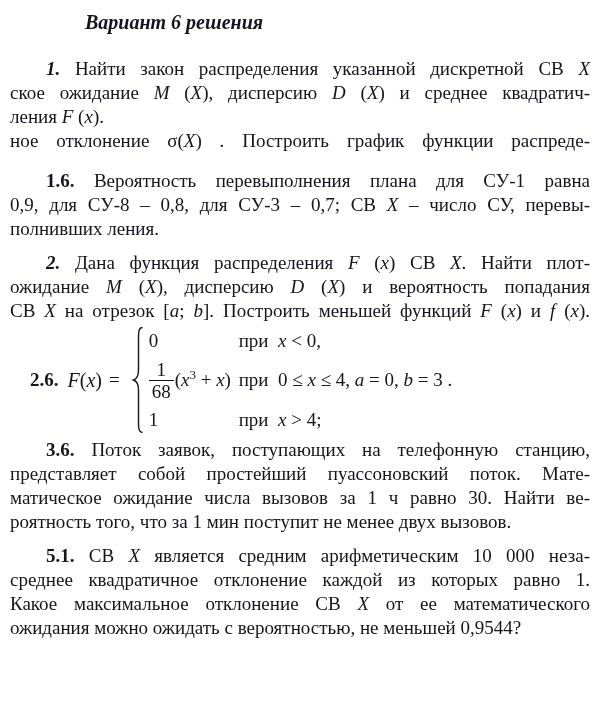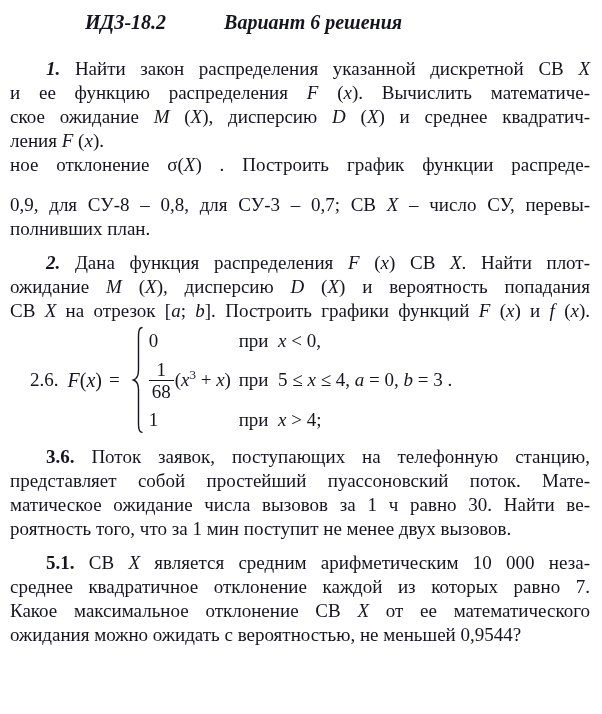--- a/index.html
+++ b/index.html
@@ -16,64 +16,63 @@
   .seg-i{font-style:italic;}
   .seg-bi{font-weight:bold;font-style:italic;}
   
   .para{margin:0;}
   .para .line{text-align:justify;text-align-last:justify;}
   .para .line.first{text-indent:36px;}
   .para .line.last{text-align-last:left;}
   .mt-p1{margin-top:23px;}
   .mt-p16{margin-top:16px;}
   .mt-p2{margin-top:10px;}
-  .mt-p36{margin-top:10px;}
+  .mt-p36{margin-top:3px;}
   .mt-p46{margin-top:10px;}
   
   .formula{display:flex;align-items:center;margin:2px 0 2px 20px;}
-  .f-label{font-weight:normal;margin-right:9px;}
+  .f-label{font-weight:bold;margin-right:9px;}
   .f-lhs{font-size:20px;}
   .f-eq{margin:0 11px 0 7px;}
   .f-brace{display:inline-flex;align-items:center;}
   .f-cases{display:flex;flex-direction:column;margin-left:5px;}
   .f-row{display:flex;align-items:center;height:31px;}
   .f-row-mid{height:48px;}
   .f-val{width:90px;display:inline-flex;align-items:center;white-space:pre;}
   .f-cond{white-space:pre;}
   .frac{display:inline-flex;flex-direction:column;align-items:center;line-height:21px;margin-right:1px;}
   .frac .den{border-top:1.4px solid currentColor;padding:0 3px;}
   sup{font-size:13px;line-height:0;}
 </style>
 </head>
 <body>
 
 <div class="page">
 
   <div class="title">
-    <span class="seg-bi">ИДЗ-18.2</span>
     <span class="seg-bi">Вариант 6 решения</span>
   </div>
 
   <div class="para mt-p1">
       <div class="line first"><span class="seg-bi">1.</span><span> Найти закон распределения указанной дискретной СВ </span><span class="seg-i">X</span></div>
-      <div class="line"><span>и ее функцию распределения </span><span class="seg-i">F</span><span> (</span><span class="seg-i">x</span><span>). Вычислить математиче-</span></div>
       <div class="line"><span>ское ожидание </span><span class="seg-i">M</span><span> (</span><span class="seg-i">X</span><span>), дисперсию </span><span class="seg-i">D</span><span> (</span><span class="seg-i">X</span><span>) и среднее квадратич-</span></div>
       <div class="line last"><span>ления </span><span class="seg-i">F</span><span> (</span><span class="seg-i">x</span><span>).</span></div>
       <div class="line"><span>ное отклонение σ(</span><span class="seg-i">X</span><span>) . Построить график функции распреде-</span></div>
     </div>
 
   <div class="para mt-p16">
+      <div class="line first"><span class="seg-b">1.6.</span><span> Вероятность перевыполнения плана для СУ-1 равна</span></div>
       <div class="line"><span>0,9, для СУ-8 – 0,8, для СУ-3 – 0,7; СВ </span><span class="seg-i">X</span><span> – число СУ, перевы-</span></div>
-      <div class="line last"><span>полнивших план.</span></div>
+      <div class="line last"><span>полнивших ления.</span></div>
     </div>
 
   <div class="para mt-p2">
       <div class="line first"><span class="seg-bi">2.</span><span> Дана функция распределения </span><span class="seg-i">F</span><span> (</span><span class="seg-i">x</span><span>) СВ </span><span class="seg-i">X</span><span>. Найти плот-</span></div>
       <div class="line"><span>ожидание </span><span class="seg-i">M</span><span> (</span><span class="seg-i">X</span><span>), дисперсию </span><span class="seg-i">D</span><span> (</span><span class="seg-i">X</span><span>) и вероятность попадания</span></div>
-      <div class="line"><span>СВ </span><span class="seg-i">X</span><span> на отрезок [</span><span class="seg-i">a</span><span>; </span><span class="seg-i">b</span><span>]. Построить графики функций </span><span class="seg-i">F</span><span> (</span><span class="seg-i">x</span><span>) и </span><span class="seg-i">f</span><span> (</span><span class="seg-i">x</span><span>).</span></div>
+      <div class="line"><span>СВ </span><span class="seg-i">X</span><span> на отрезок [</span><span class="seg-i">a</span><span>; </span><span class="seg-i">b</span><span>]. Построить меньшей функций </span><span class="seg-i">F</span><span> (</span><span class="seg-i">x</span><span>) и </span><span class="seg-i">f</span><span> (</span><span class="seg-i">x</span><span>).</span></div>
     </div>
 
   <div class="formula">
     <span class="f-label">2.6.</span>
     <span class="f-lhs"><span class="seg-i">F</span><span>(</span><span class="seg-i">x</span><span>)</span></span>
     <span class="f-eq">=</span>
     <span class="f-brace">
       <svg width="13" height="110" viewBox="0 0 13 110" aria-hidden="true">
         <path d="M11.5 2.5 C7 2.5 7.5 9 7.5 17 L7.5 45 C7.5 51.5 6 53.8 2.5 55 C6 56.2 7.5 58.5 7.5 65 L7.5 93 C7.5 101 7 107.5 11.5 107.5" fill="none" stroke="currentColor" stroke-width="1.4"></path>
       </svg>
@@ -84,36 +83,36 @@
         <span class="f-cond"><span>при  </span><span class="seg-i">x</span><span> &lt; 0,</span></span>
       </div>
       <div class="f-row f-row-mid">
         <span class="f-val">
           <span class="frac">
             <span class="num">1</span>
             <span class="den">68</span>
           </span>
           <span><span>(</span><span class="seg-i">x</span><sup>3</sup><span> + </span><span class="seg-i">x</span><span>)</span></span>
         </span>
-        <span class="f-cond"><span>при  5 ≤ </span><span class="seg-i">x</span><span> ≤ 4, </span><span class="seg-i">a</span><span> = 0, </span><span class="seg-i">b</span><span> = 3 .</span></span>
+        <span class="f-cond"><span>при  0 ≤ </span><span class="seg-i">x</span><span> ≤ 4, </span><span class="seg-i">a</span><span> = 0, </span><span class="seg-i">b</span><span> = 3 .</span></span>
       </div>
       <div class="f-row">
         <span class="f-val"><span>1</span></span>
         <span class="f-cond"><span>при  </span><span class="seg-i">x</span><span> &gt; 4;</span></span>
       </div>
     </div>
   </div>
 
   <div class="para mt-p36">
       <div class="line first"><span class="seg-b">3.6.</span><span> Поток заявок, поступающих на телефонную станцию,</span></div>
       <div class="line"><span>представляет собой простейший пуассоновский поток. Мате-</span></div>
       <div class="line"><span>матическое ожидание числа вызовов за 1 ч равно 30. Найти ве-</span></div>
       <div class="line last"><span>роятность того, что за 1 мин поступит не менее двух вызовов.</span></div>
     </div>
 
   <div class="para mt-p46">
       <div class="line first"><span class="seg-b">5.1.</span><span> СВ </span><span class="seg-i">X</span><span> является средним арифметическим 10 000 неза-</span></div>
-      <div class="line"><span>среднее квадратичное отклонение каждой из которых равно 7.</span></div>
+      <div class="line"><span>среднее квадратичное отклонение каждой из которых равно 1.</span></div>
       <div class="line"><span>Какое максимальное отклонение СВ </span><span class="seg-i">X</span><span> от ее математического</span></div>
       <div class="line last"><span>ожидания можно ожидать с вероятностью, не меньшей 0,9544?</span></div>
     </div>
 
 </div>
 
 </body></html>

